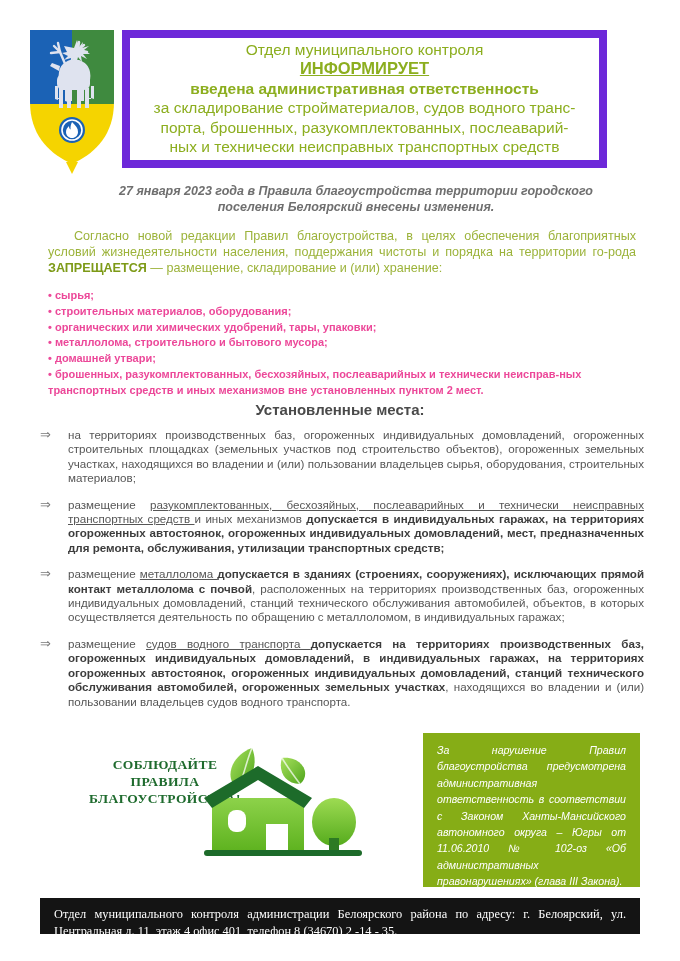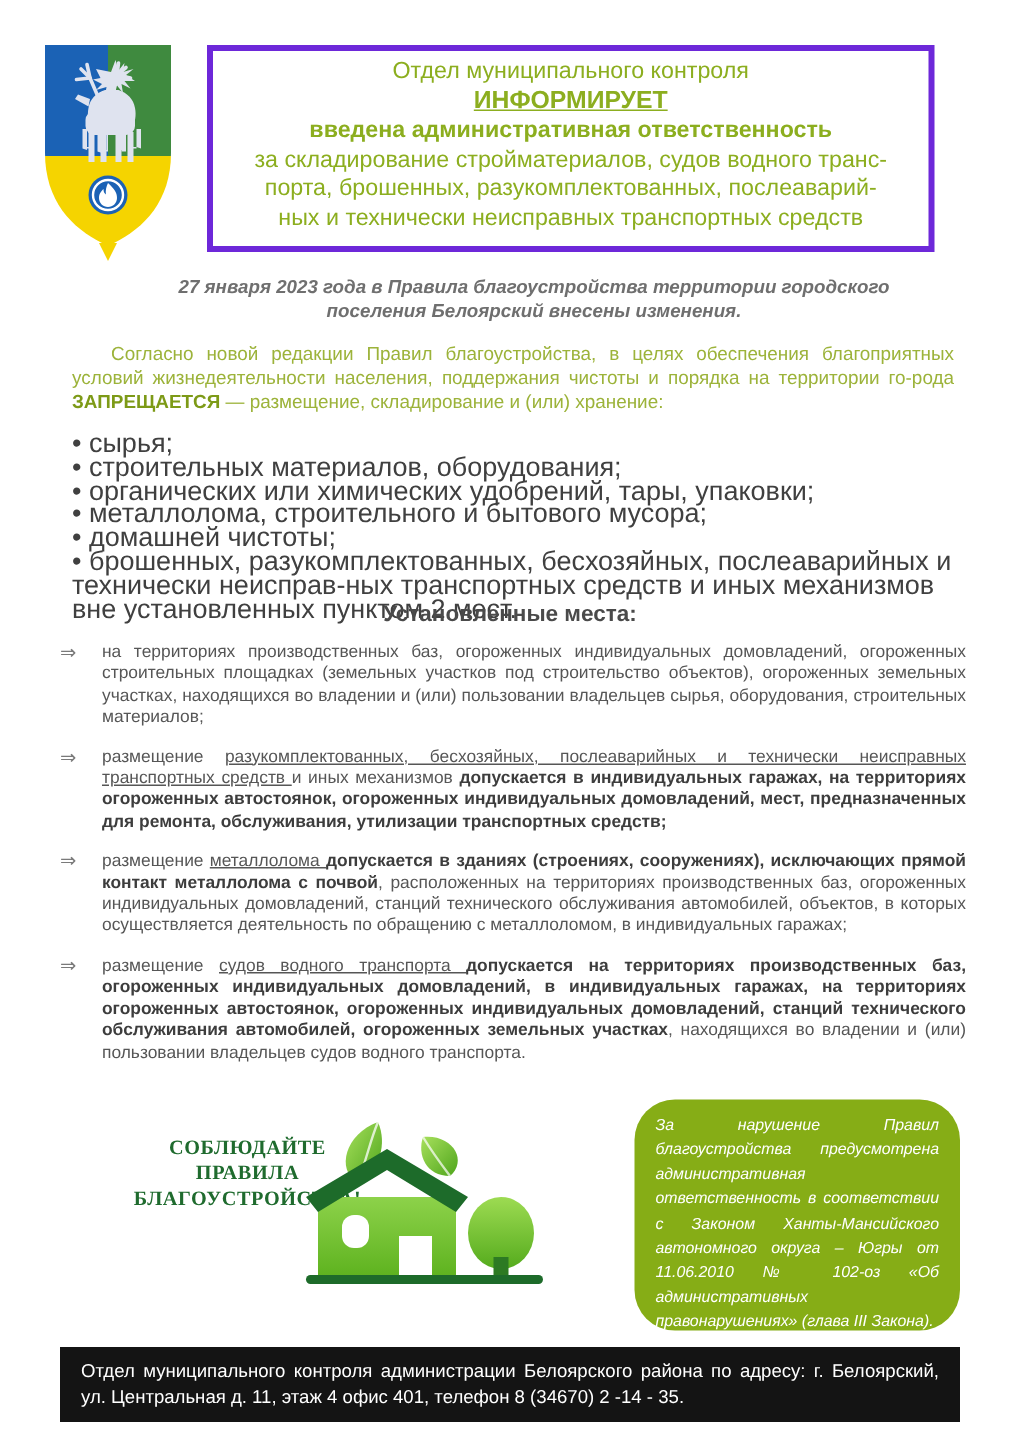--- a/index.html
+++ b/index.html
@@ -17,25 +17,25 @@
   .header-row{
     position:absolute;left:0;top:26px;width:680px;height:155px;
     display:flex;align-items:flex-start;
   }
   .crest{
     width:92px;height:152px;margin-left:26px;position:relative;flex:none;
   }
   .crest svg{display:block;width:92px;height:152px;}
 
   .header-box{
-    margin-left:20px;margin-top:4px;
+    margin-left:4px;margin-top:4px;
     width:485px;height:138px;
-    border:4px solid #6d28d9;
+    border:8px solid #6d28d9;
     box-sizing:border-box;
-    display:flex;flex-direction:column;
+    display:flex;flex-direction:column;justify-content:center;
     align-items:center;
     padding:4px 6px 6px 6px;
   }
   .hdr-line{
     color:#8cae1f;
     font-size:15.5px;
     line-height:19.5px;
     text-align:center;
     white-space:nowrap;
   }
@@ -57,23 +57,24 @@
     color:#9cb33a;
     font-size:12.6px;line-height:16.2px;
     text-align:justify;
   }
   .intro .ind{display:inline-block;width:26px;}
   .intro b{color:#7d9a17;font-weight:bold;}
 
   
   .bullets{
     position:absolute;left:48px;top:288px;width:590px;
-    color:#404040;
-    font-size:18px;line-height:15.8px;
+    color:#ec4899;
+    font-size:11px;line-height:15.8px;
     text-align:left;
+    font-weight:bold;
   }
   .bullets div{white-space:normal;}
 
   
   .places-title{
     position:absolute;left:0;top:401px;width:680px;
     text-align:center;
     color:#4a4a4a;font-weight:bold;font-size:15px;
   }
 
@@ -116,31 +117,30 @@
   
   .note-box{
     position:absolute;left:423px;top:733px;width:217px;height:154px;
     background:#86ad16;
     box-sizing:border-box;
     padding:9px 14px 8px 14px;
     color:#ffffff;
     font-style:italic;
     font-size:10.6px;line-height:16.4px;
     text-align:justify;
-    border-radius:27px;
   }
 
   
   .footer{
-    position:absolute;left:40px;top:898px;width:600px;height:50px;
+    position:absolute;left:40px;top:898px;width:600px;height:36px;
     background:#141414;
     box-sizing:border-box;
     padding:8px 14px 11px 14px;
     color:#ffffff;
-    font-family:Liberation Sans, sans-serif;
+    font-family:Liberation Serif, serif;
     font-size:12.4px;line-height:17px;
     text-align:justify;
   }
 </style>
 </head>
 <body>
 
 <div class="page">
 
   <div class="header-row">
@@ -204,21 +204,21 @@
 
   <div class="intro">
     <span class="ind"></span><span>Согласно новой редакции Правил благоустройства, в целях обеспечения благоприятных условий жизнедеятельности населения, поддержания чистоты и порядка на территории го-рода </span><b>ЗАПРЕЩАЕТСЯ</b><span> — размещение, складирование и (или) хранение:</span>
   </div>
 
   <div class="bullets">
     <div>• сырья;</div>
     <div>• строительных материалов, оборудования;</div>
     <div>• органических или химических удобрений, тары, упаковки;</div>
     <div>• металлолома, строительного и бытового мусора;</div>
-    <div>• домашней чистоты;</div>
+    <div>• домашней утвари;</div>
     <div>• брошенных, разукомплектованных, бесхозяйных, послеаварийных и технически неисправ-ных транспортных средств и иных механизмов вне установленных пунктом 2 мест.</div>
   </div>
 
   <div class="places-title">Установленные места:</div>
 
   <div class="arrow-list" id="arrow-list">
       <div class="arrow-item">
         <div class="arrow-glyph">⇒</div>
         <div class="arrow-text"><span>на территориях производственных баз, огороженных индивидуальных домовладений, огороженных строительных площадках (земельных участков под строительство объектов), огороженных земельных участках, находящихся во владении и (или) пользовании владельцев сырья, оборудования, строительных материалов;</span></div>
       </div>

